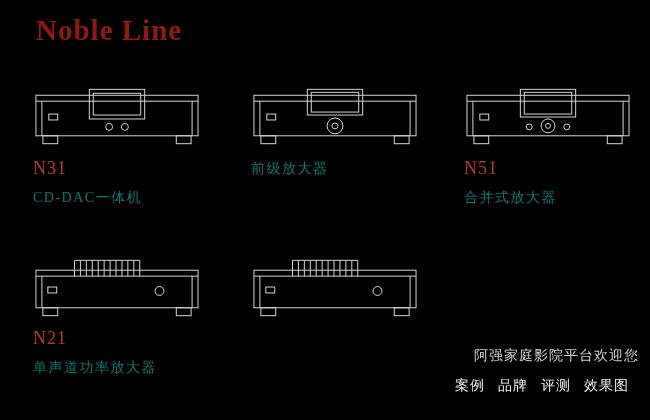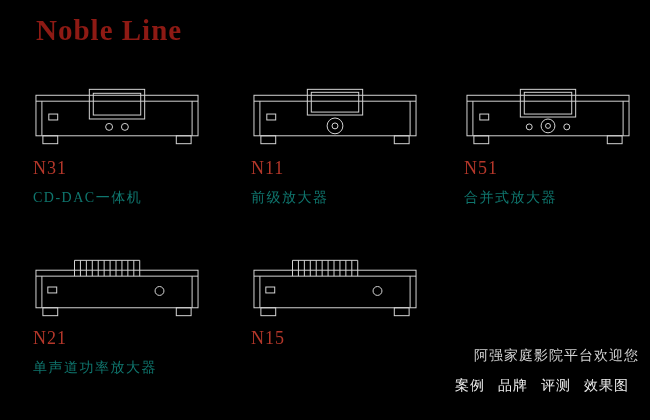--- a/index.html
+++ b/index.html
@@ -61,21 +61,20 @@
         <line x1="161" y1="15" x2="161" y2="50"></line>
         <rect x="57" y="3" width="56" height="26"></rect>
         <rect x="61" y="6" width="48" height="20"></rect>
         <circle cx="85" cy="40" r="8"></circle>
         <circle cx="85" cy="40" r="3"></circle>
         <rect x="16" y="28" width="9" height="6"></rect>
         <rect x="10" y="50" width="15" height="8"></rect>
         <rect x="145" y="50" width="15" height="8"></rect>
       </g>
     </svg>
-    <div class="model">N11</div>
     <div class="desc">前级放大器</div>
   </div>
 
   <div class="product p3">
     <svg class="device" viewBox="0 0 170 64">
       <g>
         <rect x="3" y="9" width="164" height="41"></rect>
         <line x1="3" y1="15" x2="167" y2="15"></line>
         <line x1="9" y1="15" x2="9" y2="50"></line>
         <line x1="161" y1="15" x2="161" y2="50"></line>
@@ -143,21 +142,20 @@
         <line x1="90" y1="4" x2="90" y2="20"></line>
         <line x1="96" y1="4" x2="96" y2="20"></line>
         <line x1="102" y1="4" x2="102" y2="20"></line>
         <line x1="108" y1="4" x2="108" y2="20"></line>
         <circle cx="128" cy="35" r="4.5"></circle>
         <rect x="15" y="31" width="9" height="6"></rect>
         <rect x="10" y="52" width="15" height="8"></rect>
         <rect x="145" y="52" width="15" height="8"></rect>
       </g>
     </svg>
-    <div class="model">N15</div>
   </div>
 
   <div class="footer-welcome">阿强家庭影院平台欢迎您</div>
   <div class="footer-links">
     <span>案例</span>
     <span>品牌</span>
     <span>评测</span>
     <span>效果图</span>
   </div>
 

